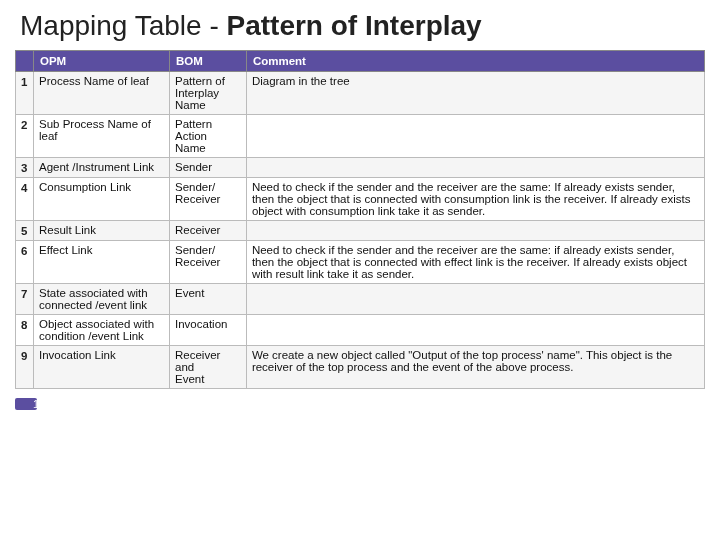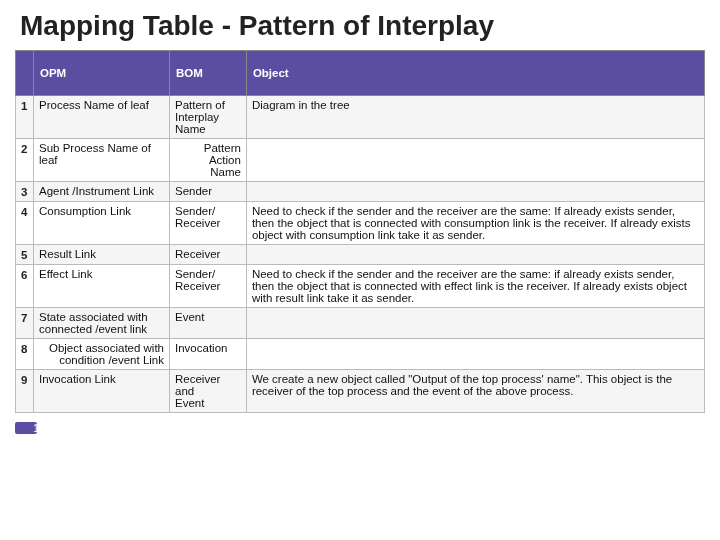--- a/index.html
+++ b/index.html
@@ -19,31 +19,31 @@
       flex-direction: column;
     }
     .title {
       font-size: 28px;
       font-weight: bold;
       color: #222;
       margin-bottom: 8px;
       padding-left: 5px;
     }
     .title span {
-      font-weight: bold;
+      font-weight: normal;
     }
     table {
       width: 100%;
       border-collapse: collapse;
       font-size: 11.5px;
     }
     thead tr th {
       background: #5b4ea0;
       color: #fff;
-      padding: 16px 6px;
+      padding: 4px 6px;
       text-align: left;
       font-weight: bold;
       border: 1px solid #888;
     }
     tbody tr td {
       border: 1px solid #bbb;
       padding: 3px 5px;
       vertical-align: top;
       color: #111;
     }
@@ -80,35 +80,35 @@
 <div class="slide">
   <div class="title">
     <span>Mapping Table - </span><strong>Pattern of Interplay</strong>
   </div>
   <table>
     <thead>
       <tr>
         <th style="width:18px;"></th>
         <th>OPM</th>
         <th>BOM</th>
-        <th>Object</th>
+        <th>Comment</th>
       </tr>
     </thead>
     <tbody id="table-body">
     <tr>
           <td class="row-num">1</td>
           <td style="white-space: pre-line;">Process Name of leaf</td>
           <td style="white-space: pre-line;">Pattern of
 Interplay Name</td>
           <td>Diagram in the tree</td>
         </tr>
         <tr>
           <td class="row-num">2</td>
           <td style="white-space: pre-line;">Sub Process Name of leaf</td>
-          <td style="white-space: pre-line; text-align: right;">Pattern Action
+          <td style="white-space: pre-line;">Pattern Action
 Name</td>
           <td></td>
         </tr>
         <tr>
           <td class="row-num">3</td>
           <td style="white-space: pre-line;">Agent /Instrument Link</td>
           <td style="white-space: pre-line;">Sender</td>
           <td></td>
         </tr>
         <tr>
@@ -130,21 +130,21 @@
           <td>Need to check if the sender and the receiver are the same: if already exists sender, then the object that is connected with effect link is the receiver. If already exists object with result link take it as sender.</td>
         </tr>
         <tr>
           <td class="row-num">7</td>
           <td style="white-space: pre-line;">State associated with connected /event link</td>
           <td style="white-space: pre-line;">Event</td>
           <td></td>
         </tr>
         <tr>
           <td class="row-num">8</td>
-          <td style="white-space: pre-line; text-align: right;">Object associated with condition /event Link</td>
+          <td style="white-space: pre-line;">Object associated with condition /event Link</td>
           <td style="white-space: pre-line;">Invocation</td>
           <td></td>
         </tr>
         <tr>
           <td class="row-num">9</td>
           <td style="white-space: pre-line;">Invocation Link</td>
           <td style="white-space: pre-line;">Receiver and
 Event</td>
           <td>We create a new object called "Output of the top process' name". This object is the receiver of the top process and the event of the above process.</td>
         </tr>

